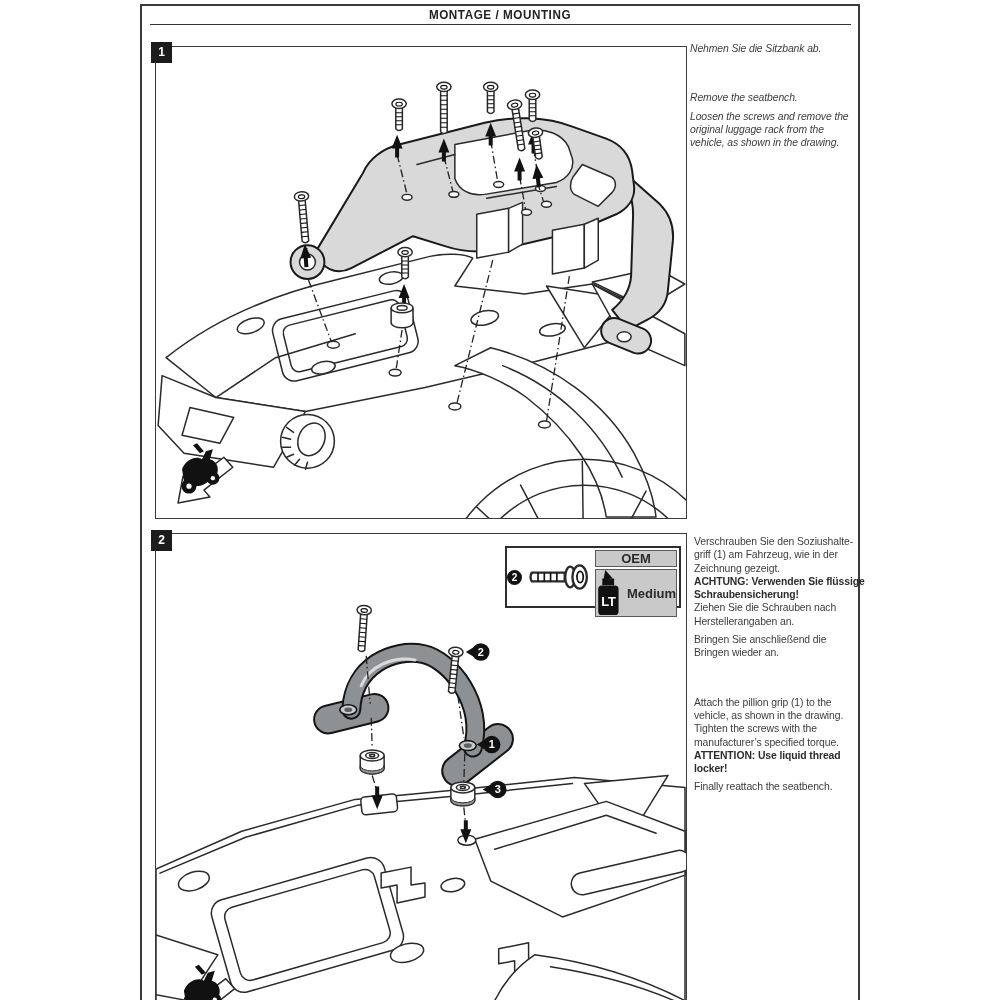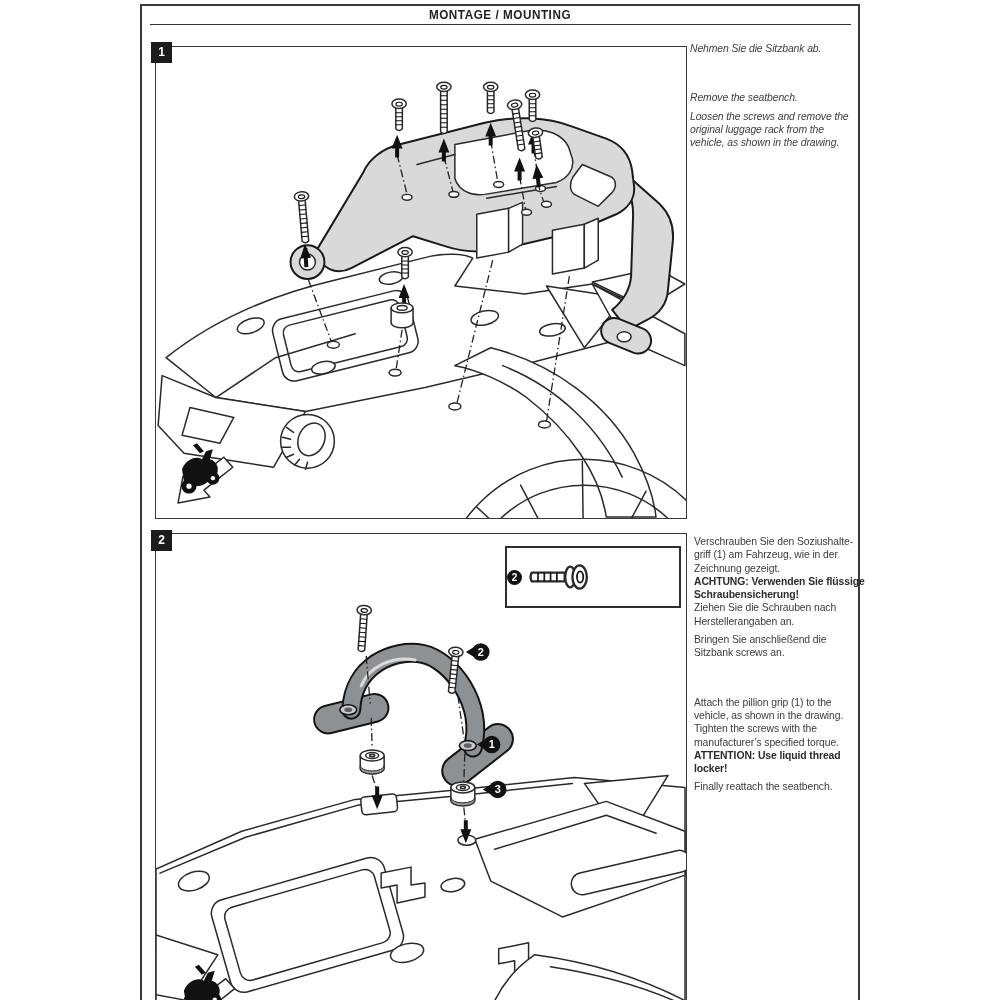--- a/index.html
+++ b/index.html
@@ -199,20 +199,34 @@
         <div class="pt-left">
           <span class="ref-badge">2</span>
           <svg width="42" height="18" viewBox="0 0 42 18">
             <path class="lnf" d="M3,6.2 Q1.5,9 3,11.8 L24,11.8 L24,6.2 Z" stroke-width="1.4"></path>
             <path class="thr" d="M7,6.2 V11.8 M11,6.2 V11.8 M15,6.2 V11.8 M19,6.2 V11.8"></path>
             <ellipse class="lnf" cx="27.5" cy="9" rx="3.2" ry="6.6" stroke-width="1.4"></ellipse>
             <ellipse class="lnf" cx="33.5" cy="9" rx="4.6" ry="7.4" stroke-width="1.6"></ellipse>
             <ellipse cx="33.8" cy="9" rx="2" ry="3.6" fill="none" stroke="#111" stroke-width="1.1"></ellipse>
           </svg>
         </div>
+        <div class="pt-right">
+          <div class="pt-cell">
+            <span>OEM</span>
+          </div>
+          <div class="pt-cell">
+            <svg width="14" height="25" viewBox="0 0 14 25">
+              <path fill="#111" d="M5,0 L9,4.5 L4,5.5 Z"></path>
+              <rect fill="#111" x="3.4" y="4.6" width="6.4" height="3.6"></rect>
+              <rect fill="#111" x="1.2" y="8.4" width="11" height="16" rx="2"></rect>
+              <text x="6.8" y="19.5" text-anchor="middle" fill="#fff" font-size="7" font-weight="bold" font-family="Liberation Sans,sans-serif">LT</text>
+            </svg>
+            <span>Medium</span>
+          </div>
+        </div>
       </div>
 
       <svg viewBox="0 0 532 469">
         <defs>
           <g id="d2-scL">
             <path class="lnf" d="M-3.3,4 L-3.3,40 Q0,43.5 3.3,40 L3.3,4 Z"></path>
             <path class="thr" d="M-3.3,9 H3.3 M-3.3,13.5 H3.3 M-3.3,18 H3.3 M-3.3,22.5 H3.3 M-3.3,27 H3.3 M-3.3,31.5 H3.3 M-3.3,36 H3.3"></path>
             <ellipse class="lnf" cx="0" cy="0" rx="7.2" ry="4.7" stroke-width="1.7"></ellipse>
             <ellipse cx="0" cy="0.4" rx="3.2" ry="1.9" fill="none" stroke="#111" stroke-width="1.1"></ellipse>
           </g>
@@ -315,21 +329,21 @@
 
     <div class="txtcol" style="left:552px; top:529px;">
       <p class="para">Verschrauben Sie den Soziushalte-
 griff (1) am Fahrzeug, wie in der
 Zeichnung gezeigt.</p>
       <p class="para bold">ACHTUNG: Verwenden Sie flüssige
 Schraubensicherung!</p>
       <p class="para">Ziehen Sie die Schrauben nach
 Herstellerangaben an.</p>
       <p class="para gap-s">Bringen Sie anschließend die
-Sitzbank screws an.</p>
+Bringen wieder an.</p>
       <p class="para gap-l">Attach the pillion grip (1) to the
 vehicle, as shown in the drawing.</p>
       <p class="para">Tighten the screws with the
 manufacturer’s specified torque.</p>
       <p class="para bold">ATTENTION: Use liquid thread
 locker!</p>
       <p class="para gap-s">Finally reattach the seatbench.</p>
     </div>
 
   </div>

